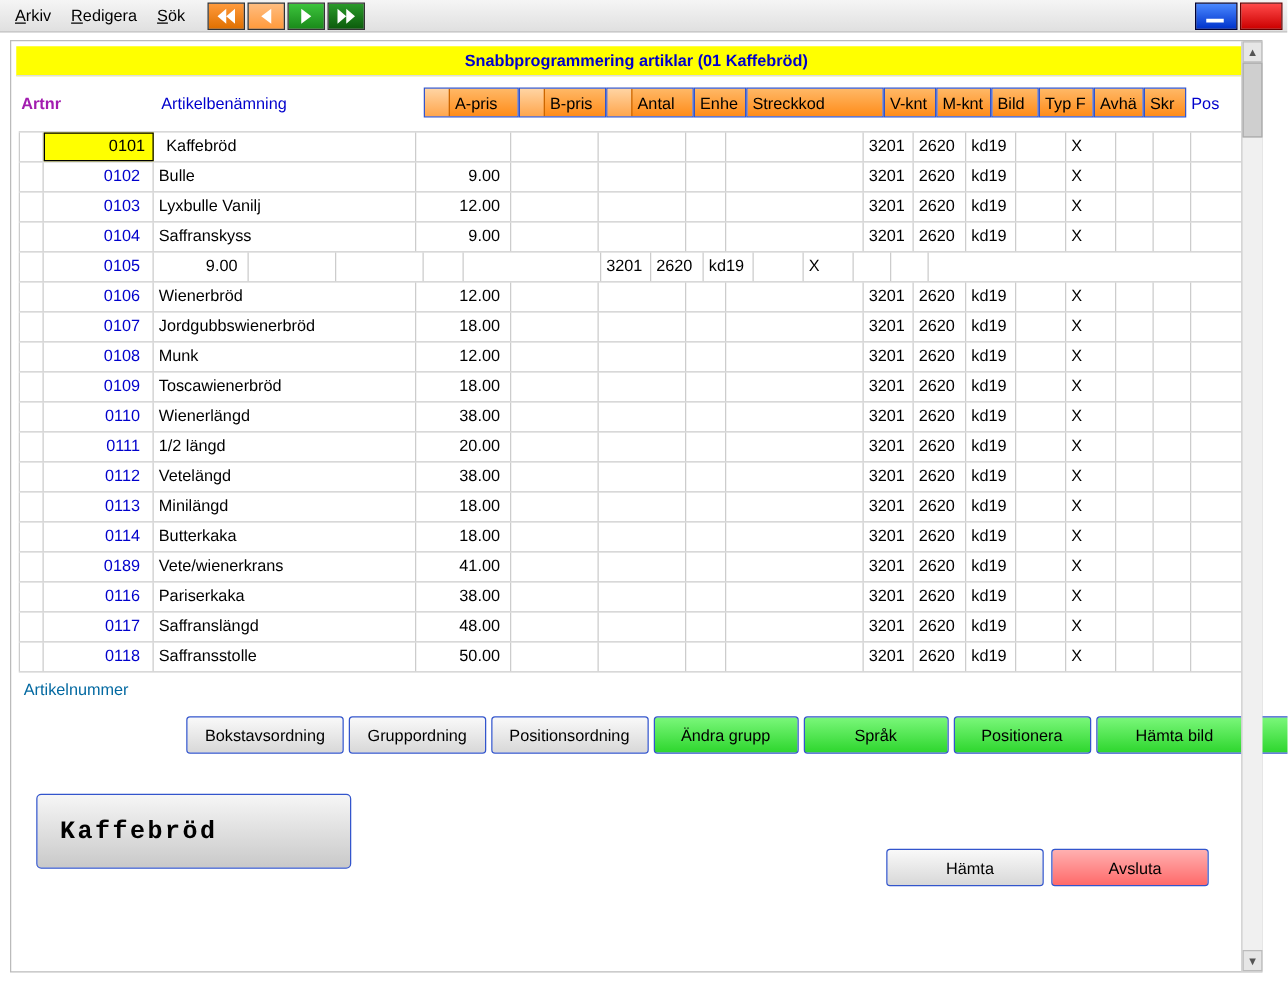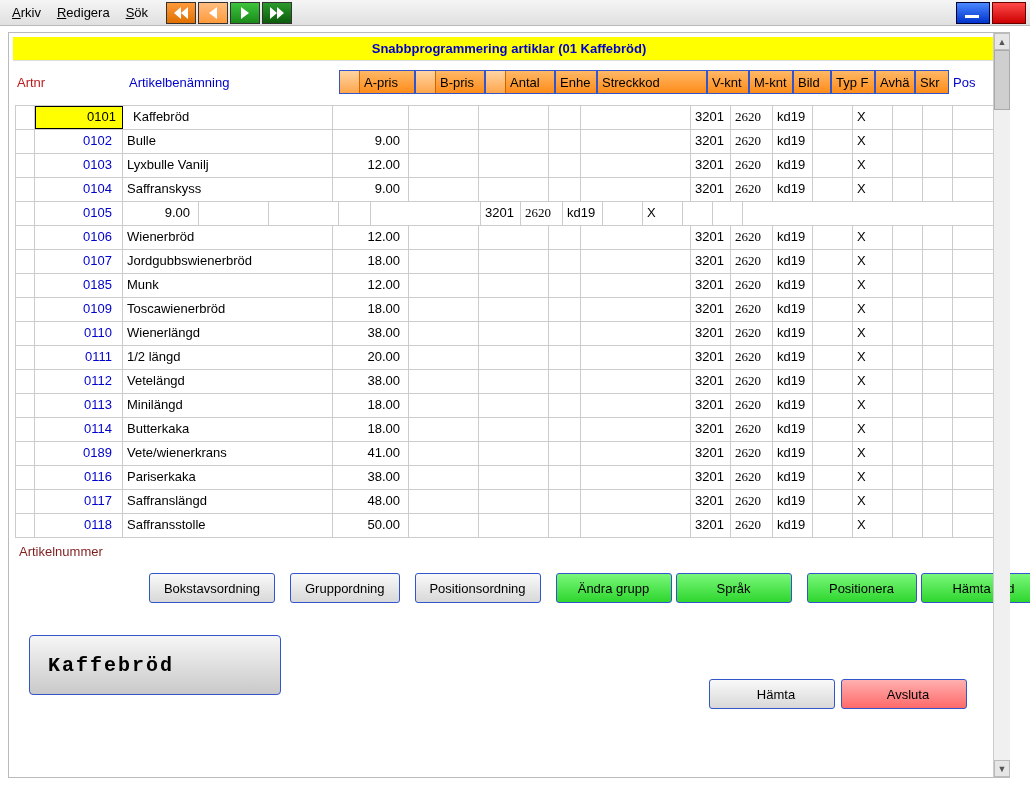--- a/index.html
+++ b/index.html
@@ -102,23 +102,24 @@
     border-bottom:1px solid #ddd;
   }
 
   .header-row {
     display:flex;
     align-items:center;
     padding: 4px 4px 0 4px;
     height: 38px;
   }
   .hdr-artnr {
-    color:#b91c1c;
+    color:#a21caf;
     width: 116px;
     padding-left:4px;
+    font-weight:bold;
   }
   .hdr-artben {
     color:#0000cc;
     width: 210px;
   }
   .col-btn {
     background: linear-gradient(#ffb866,#ff8c1a);
     border:1px solid #3355cc;
     height:24px;
     display:flex;
@@ -157,44 +158,44 @@
   }
   .cell.sel { width:20px; border-left:1px solid #ccc;}
   .cell.artnr { width:88px; color:#0000cc; text-align:right; padding-right:10px;}
   .cell.name { width:210px; }
   .cell.apris { width:76px; text-align:right; padding-right:8px;}
   .cell.bpris { width:70px; }
   .cell.antal { width:70px; }
   .cell.enh  { width:32px; }
   .cell.streck { width:110px; }
   .cell.vknt { width:40px; }
-  .cell.mknt { width:42px;font-family:Liberation Serif, serif; }
+  .cell.mknt { width:42px; }
   .cell.bild { width:40px; }
   .cell.typf { width:40px; }
   .cell.avha { width:40px; }
   .cell.skr  { width:30px; }
   .cell.pos  { width:30px; }
   .cell.last { flex:1; }
 
   .row.first .cell.artnr {
     background:#ffff00;
     color:#000;
     border:1px solid #000;
     padding:2px 6px;
   }
   .row.first .cell.name { padding-left:10px; }
 
   .footer-label {
-    color:#7f1d1d;
+    color:#0369a1;
     padding:6px 10px;
   }
 
   .button-bar {
     display:flex;
-    gap:15px;
+    gap:4px;
     margin: 8px 0 0 140px;
     align-items:flex-start;
   }
   .btn {
     height:30px;
     border:1px solid #3355cc;
     border-radius:3px;
     padding:0 14px;
     display:flex; align-items:center; justify-content:center;
     cursor:pointer;
@@ -455,21 +456,21 @@
         <div class="cell mknt">2620</div>
         <div class="cell bild">kd19</div>
         <div class="cell typf"></div>
         <div class="cell avha">X</div>
         <div class="cell skr"></div>
         <div class="cell pos"></div>
         <div class="cell last"></div>
       </div>
       <div class="row">
         <div class="cell sel"></div>
-        <div class="cell artnr">0185</div>
+        <div class="cell artnr">0108</div>
         <div class="cell name">Munk</div>
         <div class="cell apris">12.00</div>
         <div class="cell bpris"></div>
         <div class="cell antal"></div>
         <div class="cell enh"></div>
         <div class="cell streck"></div>
         <div class="cell vknt">3201</div>
         <div class="cell mknt">2620</div>
         <div class="cell bild">kd19</div>
         <div class="cell typf"></div>

